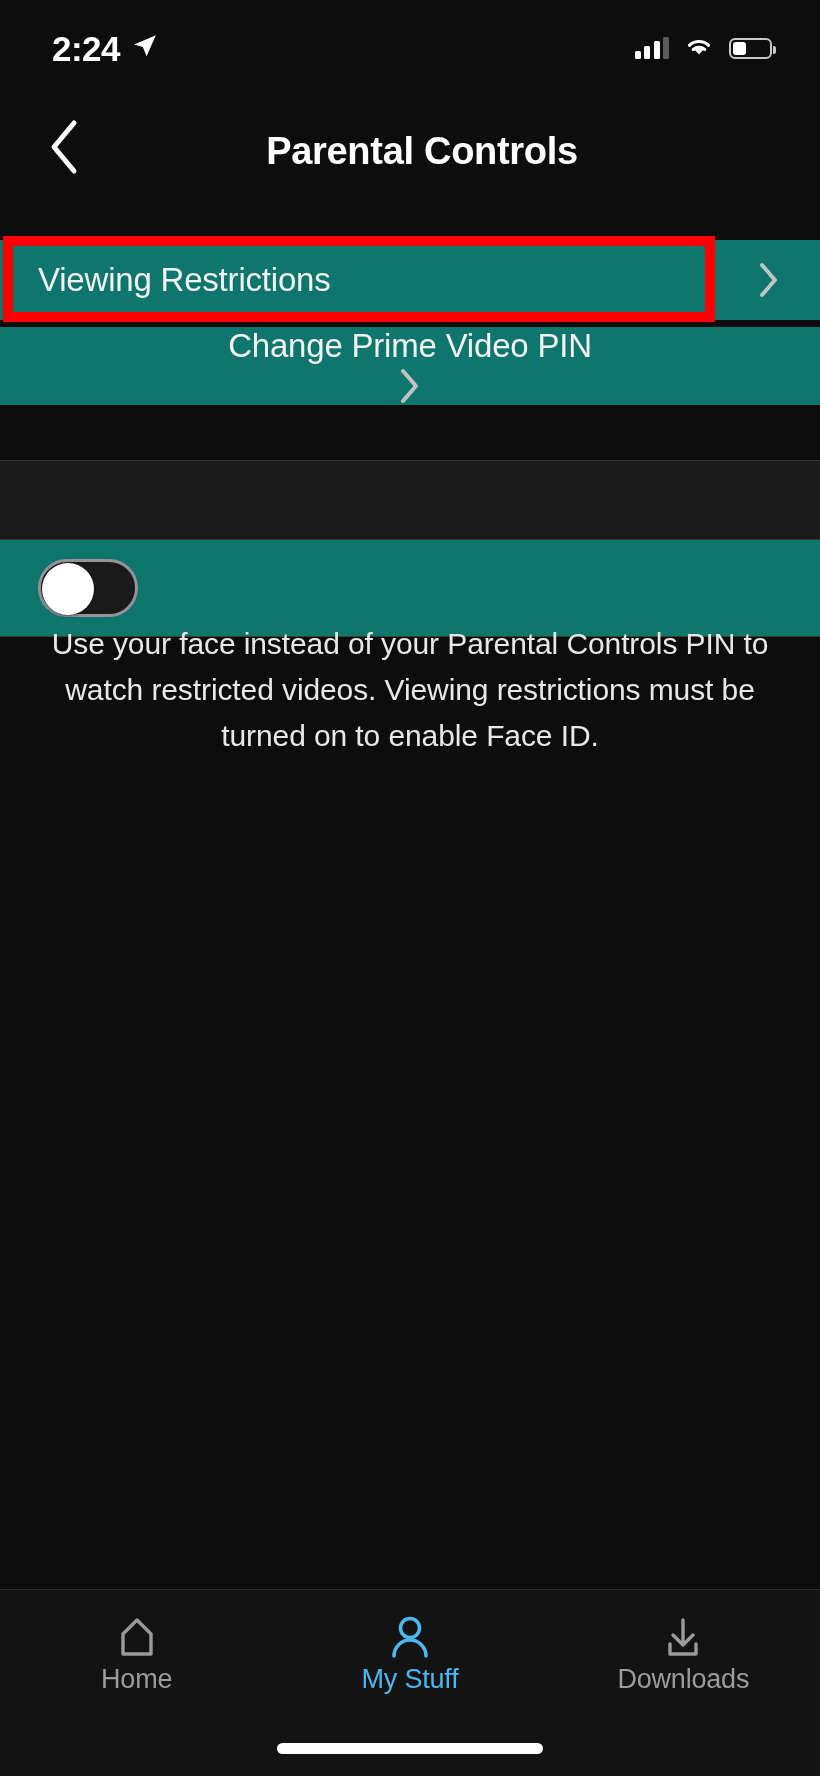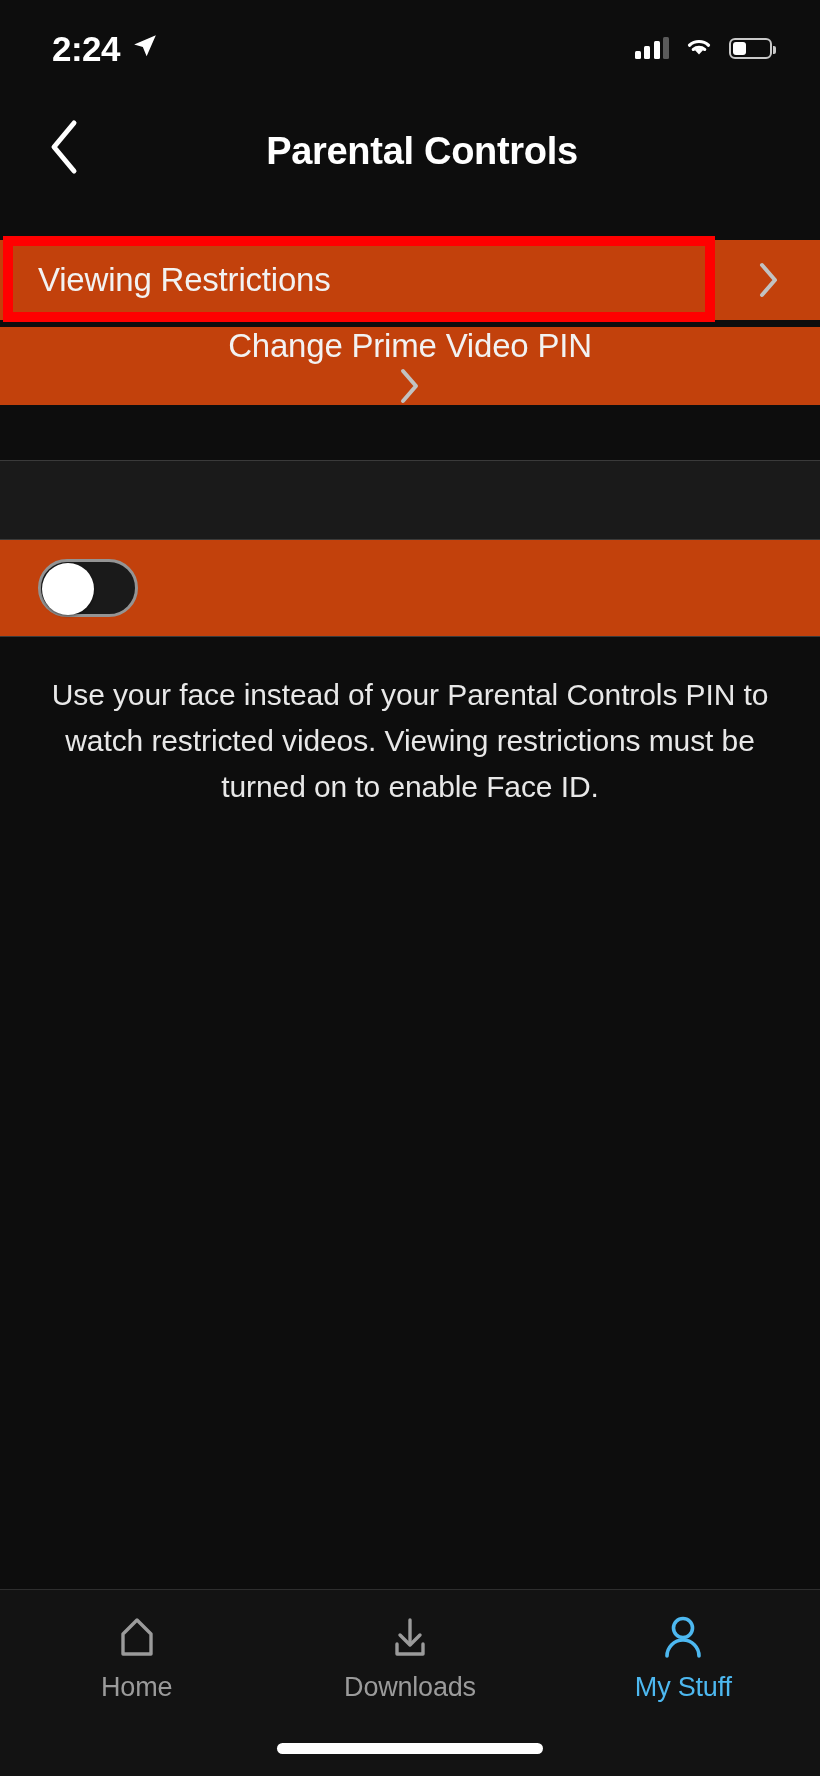--- a/index.html
+++ b/index.html
@@ -113,21 +113,21 @@
     font-weight: bold;
     letter-spacing: -0.3px;
     margin-left: 12px;
   }
 
   
   .row {
     position: absolute;
     left: 0;
     width: 820px;
-    background: #c2410c;
+    background: #0f766e;
     display: flex;
     align-items: center;
     box-sizing: border-box;
     padding: 0 38px;
     cursor: pointer;
   }
   .row .label {
     color: #f2f2f2;
     font-size: 33px;
     letter-spacing: -0.2px;
@@ -184,21 +184,21 @@
     left: 1px; top: 1px;
     width: 52px; height: 52px;
     border-radius: 50%;
     background: #ffffff;
     box-shadow: 0 1px 3px rgba(0,0,0,0.5);
   }
 
   
   #faceid-description {
     position: absolute;
-    left: 0; top: 672px;
+    left: 0; top: 621px;
     width: 820px;
     padding: 0 40px;
     box-sizing: border-box;
     color: #e8e8e8;
     font-size: 30px;
     line-height: 46px;
     text-align: center;
     letter-spacing: -0.1px;
   }
 
@@ -223,21 +223,21 @@
   #tab-items {
     display: flex;
     width: 820px;
     padding-top: 22px;
   }
   .tab-item {
     flex: 1;
     display: flex;
     flex-direction: column;
     align-items: center;
-    gap: 8px;
+    gap: 0;
     cursor: pointer;
   }
   .tab-icon {
     height: 52px;
     display: flex;
     align-items: center;
     justify-content: center;
   }
   .tab-label {
     font-size: 27px;
@@ -339,38 +339,38 @@
       <div class="tab-item">
         <span class="tab-icon">
           <svg width="52" height="52" viewBox="0 0 52 52">
             <path d="M12 22 L26 8 L40 22 L40 42 L12 42 Z" stroke="#9b9b9b" stroke-width="3.4" fill="none" stroke-linejoin="round"></path>
           </svg>
         </span>
         <span class="tab-label">Home</span>
       </div>
 
 
+      <div class="tab-item active">
+        <span class="tab-icon">
+          <svg width="52" height="52" viewBox="0 0 52 52">
+            <circle cx="26" cy="16" r="9.5" stroke="#4db8f0" stroke-width="3.6" fill="none"></circle>
+            <path d="M10 44 a16 16 0 0 1 32 0" stroke="#4db8f0" stroke-width="3.6" fill="none" stroke-linecap="round"></path>
+          </svg>
+        </span>
+        <span class="tab-label">My Stuff</span>
+      </div>
+
       <div class="tab-item">
         <span class="tab-icon">
           <svg width="52" height="52" viewBox="0 0 52 52">
             <path d="M26 8 L26 32" stroke="#9b9b9b" stroke-width="3.4" stroke-linecap="round"></path>
             <path d="M16 23 L26 33 L36 23" stroke="#9b9b9b" stroke-width="3.4" fill="none" stroke-linecap="round" stroke-linejoin="round"></path>
             <path d="M13 32 L13 42 L39 42 L39 32" stroke="#9b9b9b" stroke-width="3.4" fill="none" stroke-linecap="round" stroke-linejoin="round"></path>
           </svg>
         </span>
         <span class="tab-label">Downloads</span>
       </div>
 
-      <div class="tab-item active">
-        <span class="tab-icon">
-          <svg width="52" height="52" viewBox="0 0 52 52">
-            <circle cx="26" cy="16" r="9.5" stroke="#4db8f0" stroke-width="3.6" fill="none"></circle>
-            <path d="M10 44 a16 16 0 0 1 32 0" stroke="#4db8f0" stroke-width="3.6" fill="none" stroke-linecap="round"></path>
-          </svg>
-        </span>
-        <span class="tab-label">My Stuff</span>
-      </div>
-
     </div>
     <div id="home-indicator"></div>
   </div>
 
 </div>
 
 </body></html>

